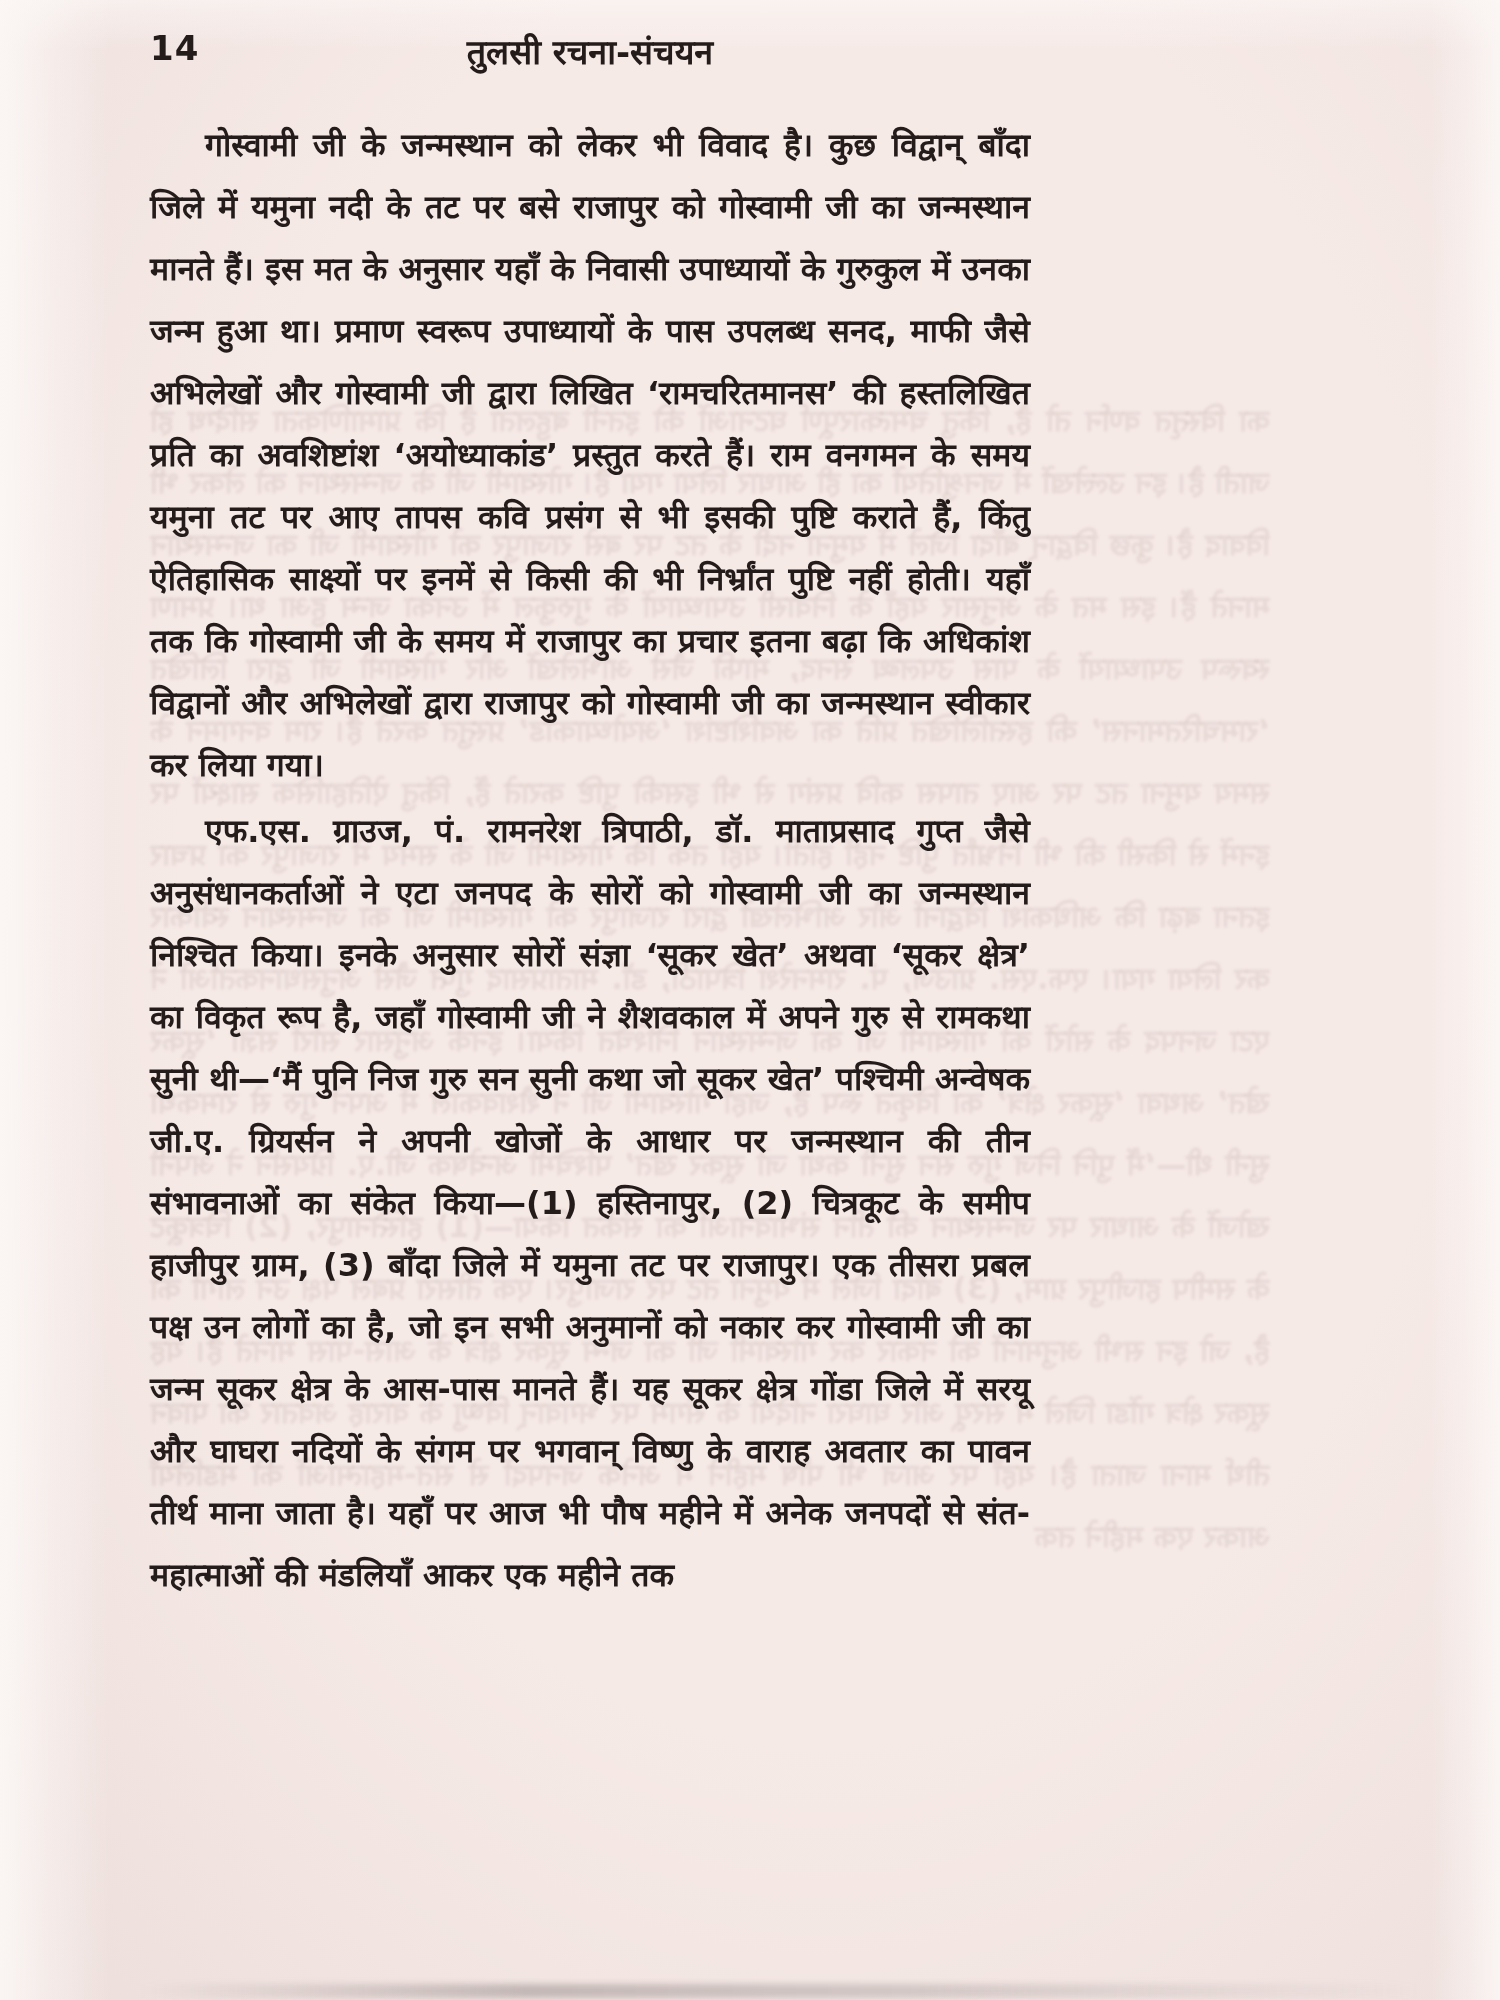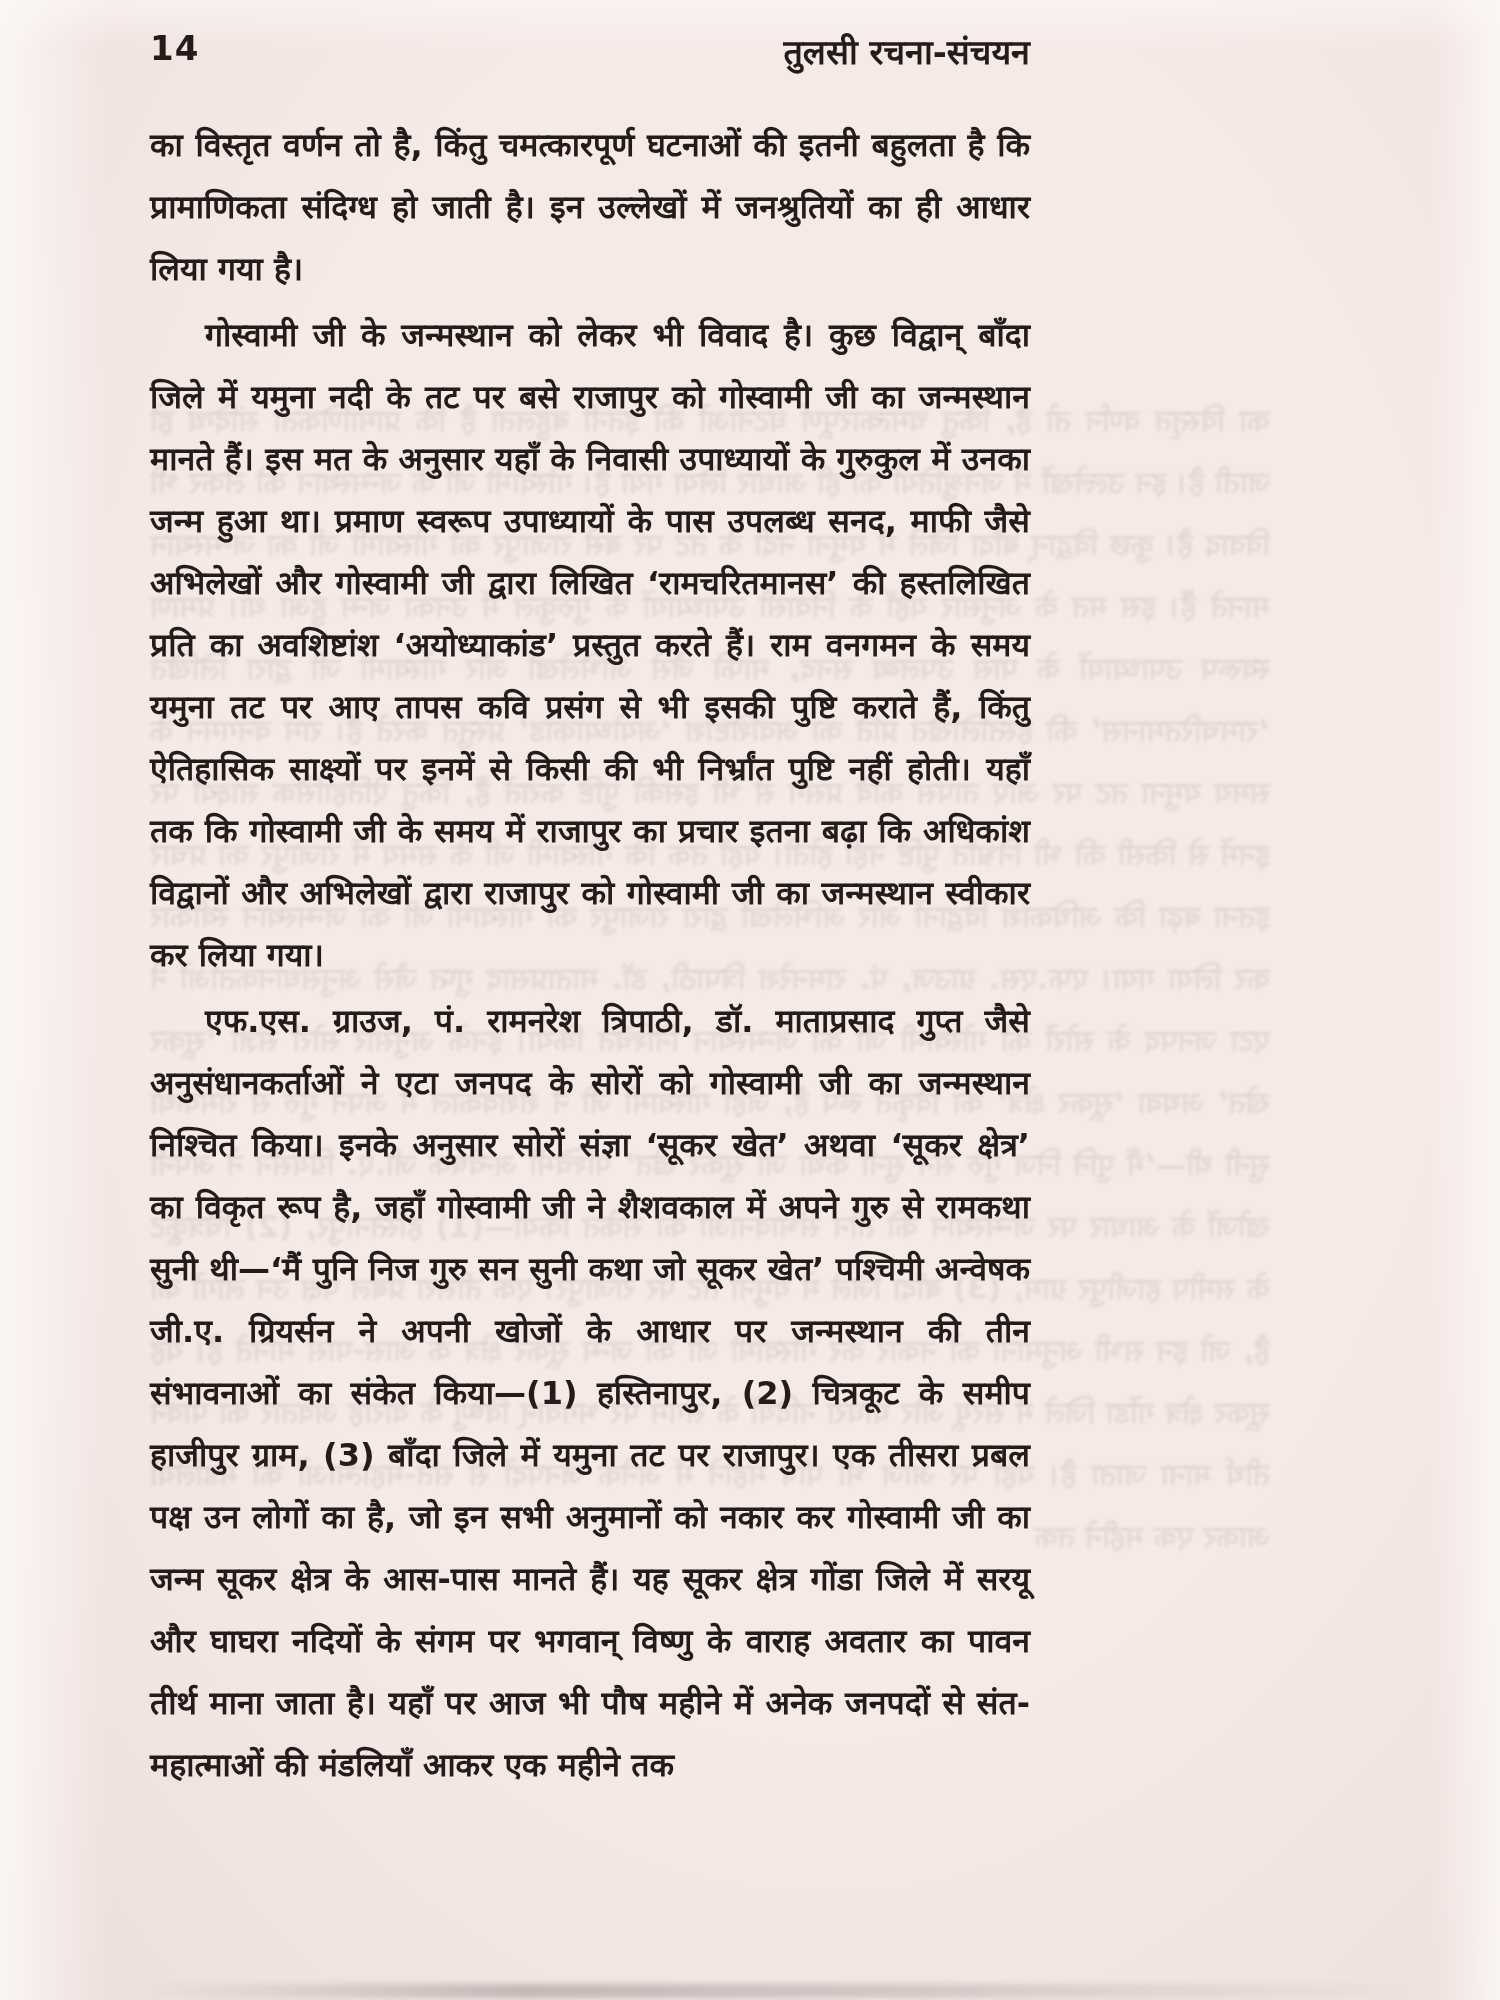--- a/index.html
+++ b/index.html
@@ -41,21 +41,21 @@
     font-size: 34px;
     font-weight: 700;
     letter-spacing: 1px;
     text-align: center;
   }
   .header-title {
     position: absolute;
     left: 0;
     right: 0;
     top: 0;
-    text-align: right;
+    text-align: center;
     font-size: 34px;
     font-weight: 700;
   }
   .body-text {
     position: relative;
     margin-top: 14px;
     font-size: 32px;
     line-height: 62px;
     font-weight: 600;
     text-align: justify;
@@ -108,20 +108,19 @@
 
   <div class="ghost" aria-hidden="true">का विस्तृत वर्णन तो है, किंतु चमत्कारपूर्ण घटनाओं की इतनी बहुलता है कि प्रामाणिकता संदिग्ध हो जाती है। इन उल्लेखों में जनश्रुतियों का ही आधार लिया गया है। गोस्वामी जी के जन्मस्थान को लेकर भी विवाद है। कुछ विद्वान् बाँदा जिले में यमुना नदी के तट पर बसे राजापुर को गोस्वामी जी का जन्मस्थान मानते हैं। इस मत के अनुसार यहाँ के निवासी उपाध्यायों के गुरुकुल में उनका जन्म हुआ था। प्रमाण स्वरूप उपाध्यायों के पास उपलब्ध सनद, माफी जैसे अभिलेखों और गोस्वामी जी द्वारा लिखित ‘रामचरितमानस’ की हस्तलिखित प्रति का अवशिष्टांश ‘अयोध्याकांड’ प्रस्तुत करते हैं। राम वनगमन के समय यमुना तट पर आए तापस कवि प्रसंग से भी इसकी पुष्टि कराते हैं, किंतु ऐतिहासिक साक्ष्यों पर इनमें से किसी की भी निर्भ्रांत पुष्टि नहीं होती। यहाँ तक कि गोस्वामी जी के समय में राजापुर का प्रचार इतना बढ़ा कि अधिकांश विद्वानों और अभिलेखों द्वारा राजापुर को गोस्वामी जी का जन्मस्थान स्वीकार कर लिया गया। एफ.एस. ग्राउज, पं. रामनरेश त्रिपाठी, डॉ. माताप्रसाद गुप्त जैसे अनुसंधानकर्ताओं ने एटा जनपद के सोरों को गोस्वामी जी का जन्मस्थान निश्चित किया। इनके अनुसार सोरों संज्ञा ‘सूकर खेत’ अथवा ‘सूकर क्षेत्र’ का विकृत रूप है, जहाँ गोस्वामी जी ने शैशवकाल में अपने गुरु से रामकथा सुनी थी—‘मैं पुनि निज गुरु सन सुनी कथा जो सूकर खेत’ पश्चिमी अन्वेषक जी.ए. ग्रियर्सन ने अपनी खोजों के आधार पर जन्मस्थान की तीन संभावनाओं का संकेत किया—(1) हस्तिनापुर, (2) चित्रकूट के समीप हाजीपुर ग्राम, (3) बाँदा जिले में यमुना तट पर राजापुर। एक तीसरा प्रबल पक्ष उन लोगों का है, जो इन सभी अनुमानों को नकार कर गोस्वामी जी का जन्म सूकर क्षेत्र के आस-पास मानते हैं। यह सूकर क्षेत्र गोंडा जिले में सरयू और घाघरा नदियों के संगम पर भगवान् विष्णु के वाराह अवतार का पावन तीर्थ माना जाता है। यहाँ पर आज भी पौष महीने में अनेक जनपदों से संत-महात्माओं की मंडलियाँ आकर एक महीने तक</div>
 
   <div class="content">
     <div class="page-header">
       <span class="pagenum">14</span>
       <span class="header-title">तुलसी रचना-संचयन</span>
     </div>
 
     <div class="body-text">
-      <p class="para no-indent">का विस्तृत वर्णन तो है, किंतु चमत्कारपूर्ण घटनाओं की इतनी बहुलता है कि प्रामाणिकता संदिग्ध हो जाती है। इन उल्लेखों में जनश्रुतियों का ही आधार लिया गया है।</p>
       <p class="para">गोस्वामी जी के जन्मस्थान को लेकर भी विवाद है। कुछ विद्वान् बाँदा जिले में यमुना नदी के तट पर बसे राजापुर को गोस्वामी जी का जन्मस्थान मानते हैं। इस मत के अनुसार यहाँ के निवासी उपाध्यायों के गुरुकुल में उनका जन्म हुआ था। प्रमाण स्वरूप उपाध्यायों के पास उपलब्ध सनद, माफी जैसे अभिलेखों और गोस्वामी जी द्वारा लिखित ‘रामचरितमानस’ की हस्तलिखित प्रति का अवशिष्टांश ‘अयोध्याकांड’ प्रस्तुत करते हैं। राम वनगमन के समय यमुना तट पर आए तापस कवि प्रसंग से भी इसकी पुष्टि कराते हैं, किंतु ऐतिहासिक साक्ष्यों पर इनमें से किसी की भी निर्भ्रांत पुष्टि नहीं होती। यहाँ तक कि गोस्वामी जी के समय में राजापुर का प्रचार इतना बढ़ा कि अधिकांश विद्वानों और अभिलेखों द्वारा राजापुर को गोस्वामी जी का जन्मस्थान स्वीकार कर लिया गया।</p>
       <p class="para">एफ.एस. ग्राउज, पं. रामनरेश त्रिपाठी, डॉ. माताप्रसाद गुप्त जैसे अनुसंधानकर्ताओं ने एटा जनपद के सोरों को गोस्वामी जी का जन्मस्थान निश्चित किया। इनके अनुसार सोरों संज्ञा ‘सूकर खेत’ अथवा ‘सूकर क्षेत्र’ का विकृत रूप है, जहाँ गोस्वामी जी ने शैशवकाल में अपने गुरु से रामकथा सुनी थी—‘मैं पुनि निज गुरु सन सुनी कथा जो सूकर खेत’ पश्चिमी अन्वेषक जी.ए. ग्रियर्सन ने अपनी खोजों के आधार पर जन्मस्थान की तीन संभावनाओं का संकेत किया—(1) हस्तिनापुर, (2) चित्रकूट के समीप हाजीपुर ग्राम, (3) बाँदा जिले में यमुना तट पर राजापुर। एक तीसरा प्रबल पक्ष उन लोगों का है, जो इन सभी अनुमानों को नकार कर गोस्वामी जी का जन्म सूकर क्षेत्र के आस-पास मानते हैं। यह सूकर क्षेत्र गोंडा जिले में सरयू और घाघरा नदियों के संगम पर भगवान् विष्णु के वाराह अवतार का पावन तीर्थ माना जाता है। यहाँ पर आज भी पौष महीने में अनेक जनपदों से संत-महात्माओं की मंडलियाँ आकर एक महीने तक</p>
     </div>
   </div>
 
   <div class="bottom-smudge"></div>
 </div>
 
 </body></html>

